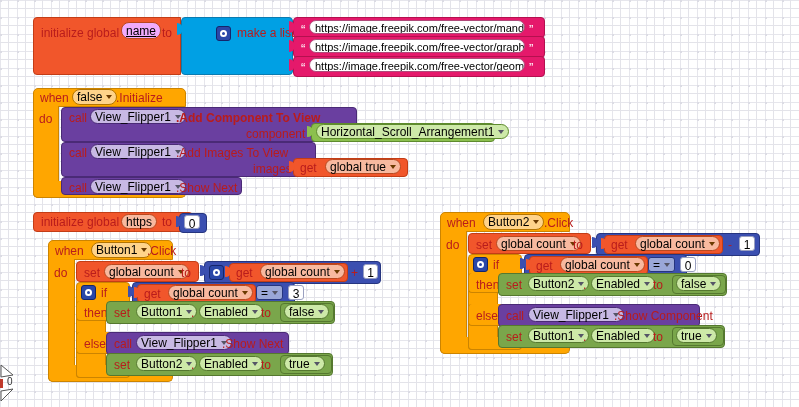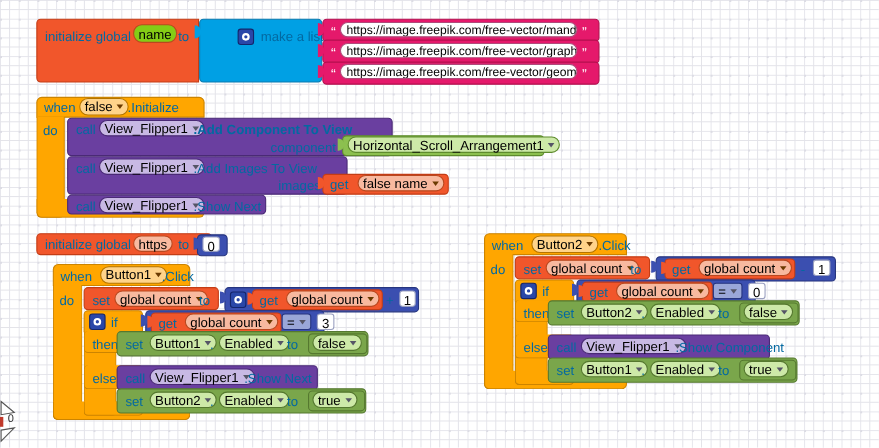--- a/index.html
+++ b/index.html
@@ -34,21 +34,21 @@
     opacity:1;
   }
   .blk{position:absolute;box-sizing:border-box;}
 
   
   .body{
     position:absolute;box-sizing:border-box;border-radius:4px;
   }
   .lbl{
     position:absolute;white-space:nowrap;
-    font-size:12px;color:#0369a1;line-height:14px;
+    font-size:12px;color:#b91c1c;line-height:14px;
   }
   
   .field{
     position:absolute;box-sizing:border-box;white-space:nowrap;
     border-radius:8px;font-size:12px;line-height:14px;
     padding:1px 4px;color:#000;border:1px solid rgba(0,0,0,.35);
     display:flex;align-items:center;gap:3px;
   }
   .caret{
     width:0;height:0;border-left:3.5px solid transparent;border-right:3.5px solid transparent;
@@ -84,21 +84,21 @@
 </head>
 <body>
 
 <div class="canvas"></div>
 <div class="cross-grid"></div>
 
 <div class="blk" style="left:33px;top:17px;width:510px;height:58px;">
 
   <div class="body" style="left:0;top:0;width:148px;height:58px;background:#f1562b;border:1px solid #c33d16;border-radius:4px 0 0 4px;"></div>
   <span class="lbl" style="left:8px;top:9px;">initialize global</span>
-  <div class="field" style="left:88px;top:5px;height:17px;background:#84cc16;border-color:#b9481f;">
+  <div class="field" style="left:88px;top:5px;height:17px;background:#f0abfc;border-color:#b9481f;text-decoration:underline;">
       <span>name</span>
     </div>
   <span class="lbl" style="left:129px;top:9px;">to</span>
 
   <div class="body" style="left:148px;top:0;width:112px;height:58px;background:#00a0e4;border:1px solid #0a7bb0;"></div>
   <div class="mut" style="left:183px;top:9px;"></div>
   <span class="lbl" style="left:204px;top:9px;">make a list</span>
 
   <div style="position:absolute;left:260px;top:0px;width:250px;height:19px;background:#e5196b;border:1px solid #b4104f;border-radius:4px;"></div>
   <span class="quote" style="left:268px;top:8px;">“</span>
@@ -156,21 +156,21 @@
       <span>View_Flipper1</span>
       <i class="caret grey"></i>
     </div>
   <span class="lbl" style="left:143px;top:58px;">.Add Images To View</span>
   <span class="lbl" style="left:220px;top:74px;">images</span>
 
   <div style="position:absolute;left:260px;top:70px;width:113px;height:17px;background:#f1562b;border:1px solid #c33d16;border-radius:4px;"></div>
   <div class="plug" style="left:256px;top:73px;background:#f1562b;height:11px;"></div>
   <span class="lbl" style="left:267px;top:73px;">get</span>
   <div class="field" style="left:292px;top:71px;height:15px;background:#f8b99f;border-color:#b9481f;">
-      <span>false name</span>
+      <span>global true</span>
       <i class="caret"></i>
     </div>
 
   <div class="body" style="left:28px;top:89px;width:181px;height:18px;background:#6a3fa0;border:1px solid #4a2a76;border-radius:4px;"></div>
   <span class="lbl" style="left:36px;top:93px;">call</span>
   <div class="field" style="left:57px;top:91px;height:15px;background:#c8b9e4;border-color:#4a2a76;">
       <span>View_Flipper1</span>
       <i class="caret grey"></i>
     </div>
   <span class="lbl" style="left:143px;top:93px;">.Show Next</span>

